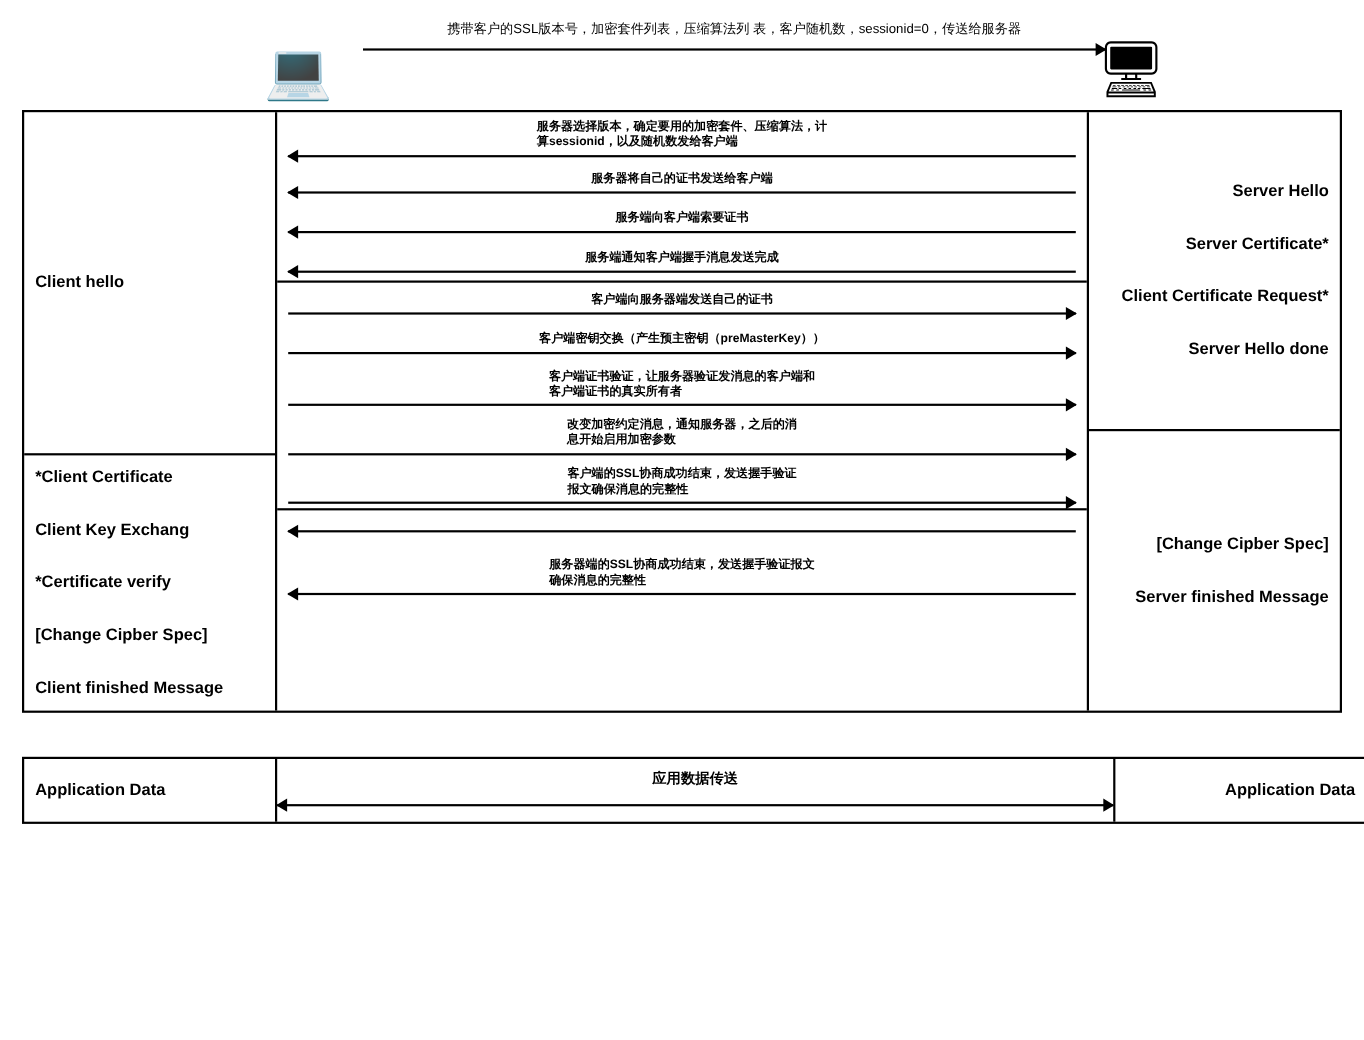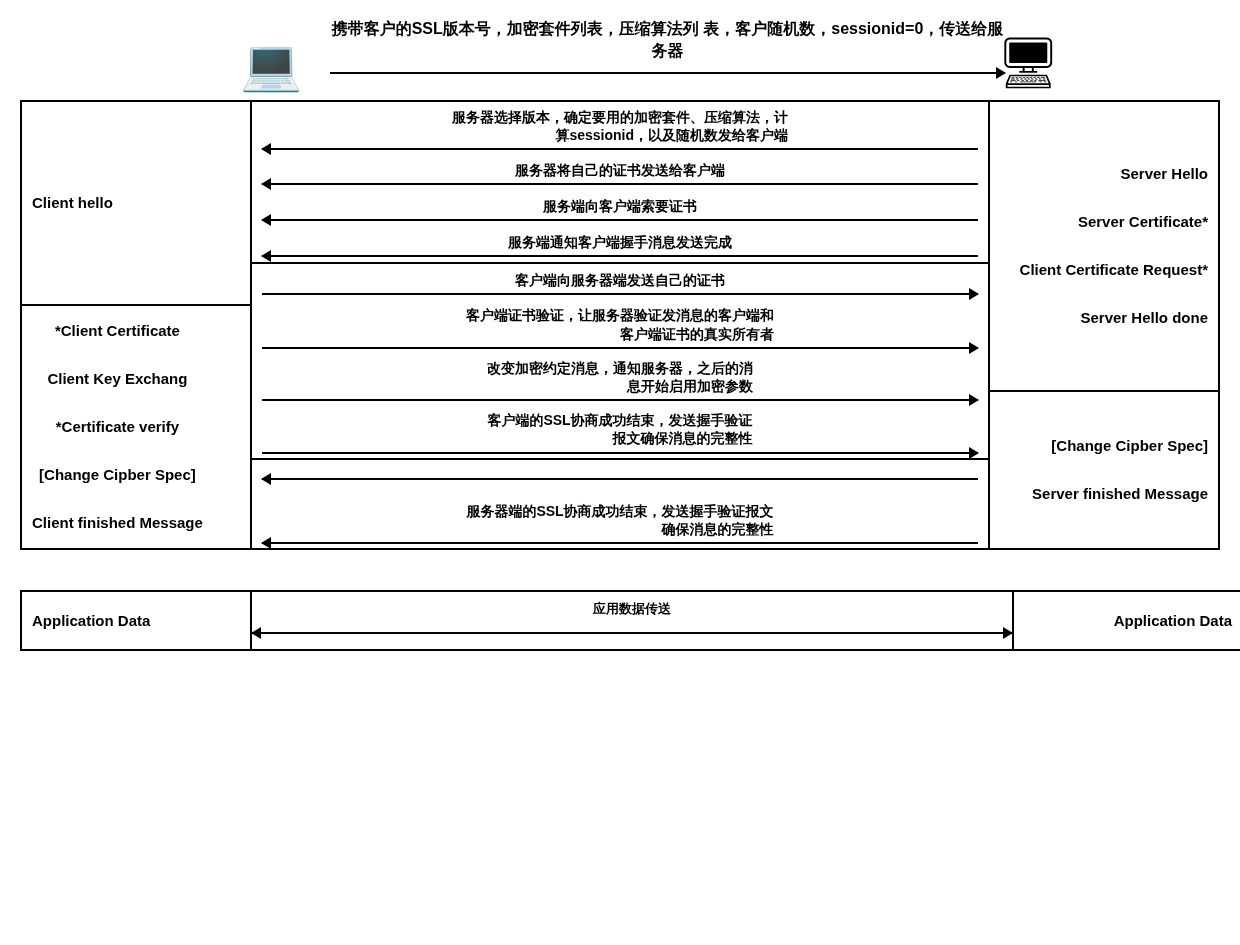--- a/index.html
+++ b/index.html
@@ -100,22 +100,22 @@
     .arrow-row {
       display: flex;
       align-items: center;
       padding: 4px 10px;
       position: relative;
       min-height: 36px;
     }
 
     .arrow-label {
       flex: 1;
-      text-align: right;
-      font-size: 14px;
+      text-align: left;
+      font-size: 11px;
       font-weight: bold;
       line-height: 1.3;
       padding: 2px 5px;
     }
 
     
     .arrow-line-right {
       width: 100%;
       height: 2px;
       background: #000;
@@ -216,36 +216,36 @@
 <div class="diagram-wrapper">
   <div class="seq-diagram">
 
     <div style="position:relative; height:90px; width:100%;">
 
       <div style="position:absolute; left:220px; top:30px; font-size:50px; line-height:1;">💻</div>
 
       <div style="position:absolute; right:160px; top:28px; font-size:50px; line-height:1;">🖥</div>
 
       <div style="position:absolute; left:310px; right:215px; top:8px;">
-        <div style="text-align:center; font-size:16px; font-weight:bold; line-height:1.4; margin-bottom:4px;">携带客户的SSL版本号，加密套件列表，压缩算法列
+        <div style="text-align:center; font-size:12px; font-weight:normal; line-height:1.4; margin-bottom:4px;">携带客户的SSL版本号，加密套件列表，压缩算法列
 表，客户随机数，sessionid=0，传送给服务器</div>
         <div style="position:relative; height:12px;">
           <div style="height:2px; background:#000; width:100%; position:absolute; top:5px;"></div>
           <div style="position:absolute; right:-1px; top:0px; border-left:10px solid #000; border-top:6px solid transparent; border-bottom:6px solid transparent;"></div>
         </div>
       </div>
     </div>
 
     <div class="sections-container">
 
       <div class="left-col">
-        <div class="left-section-1" style="height:204px;">
+        <div class="left-section-1" style="height:312px;">
           <span class="section-text">Client hello</span>
         </div>
-        <div class="left-section-2" style="flex:1;text-align:center;">
+        <div class="left-section-2" style="flex:1;">
           <div class="section-text">
             *Client Certificate<br>
             <br>
             Client Key Exchang<br>
             <br>
             *Certificate verify<br>
             <br>
             [Change Cipber Spec]<br>
             <br>
             Client finished Message
@@ -288,20 +288,26 @@
 
         <div style="border-bottom:2px solid #000;">
 
           <div class="arrow-row">
             <div class="arrow-container">
               <div class="arrow-label">客户端向服务器端发送自己的证书</div>
               <div class="arrow-line-right"></div>
             </div>
           </div>
 
+          <div class="arrow-row">
+            <div class="arrow-container">
+              <div class="arrow-label">客户端密钥交换（产生预主密钥（preMasterKey））</div>
+              <div class="arrow-line-right"></div>
+            </div>
+          </div>
 
           <div class="arrow-row">
             <div class="arrow-container">
               <div class="arrow-label">客户端证书验证，让服务器验证发消息的客户端和<br>客户端证书的真实所有者</div>
               <div class="arrow-line-right"></div>
             </div>
           </div>
 
           <div class="arrow-row">
             <div class="arrow-container">

